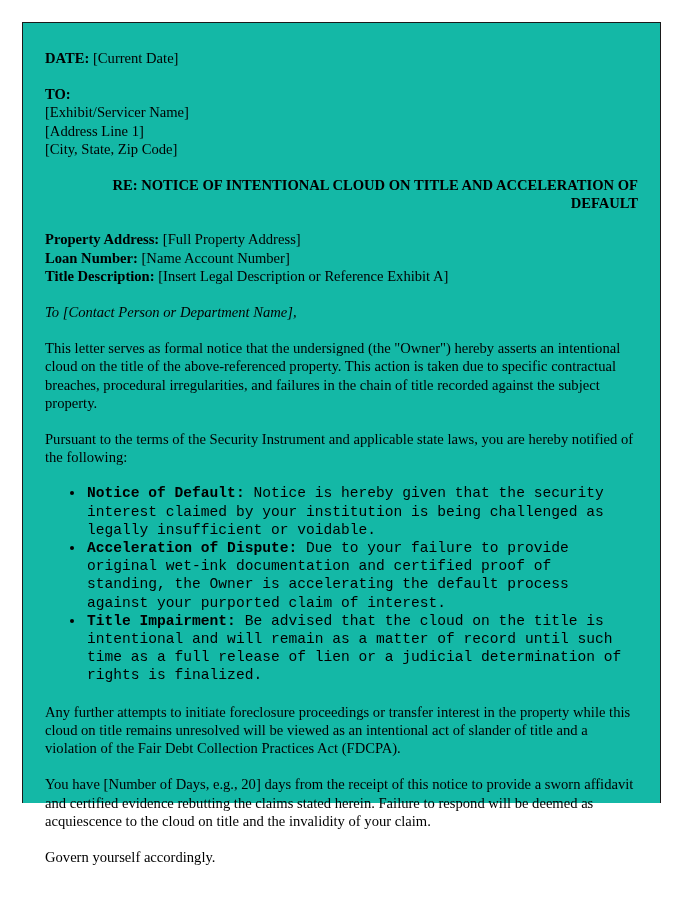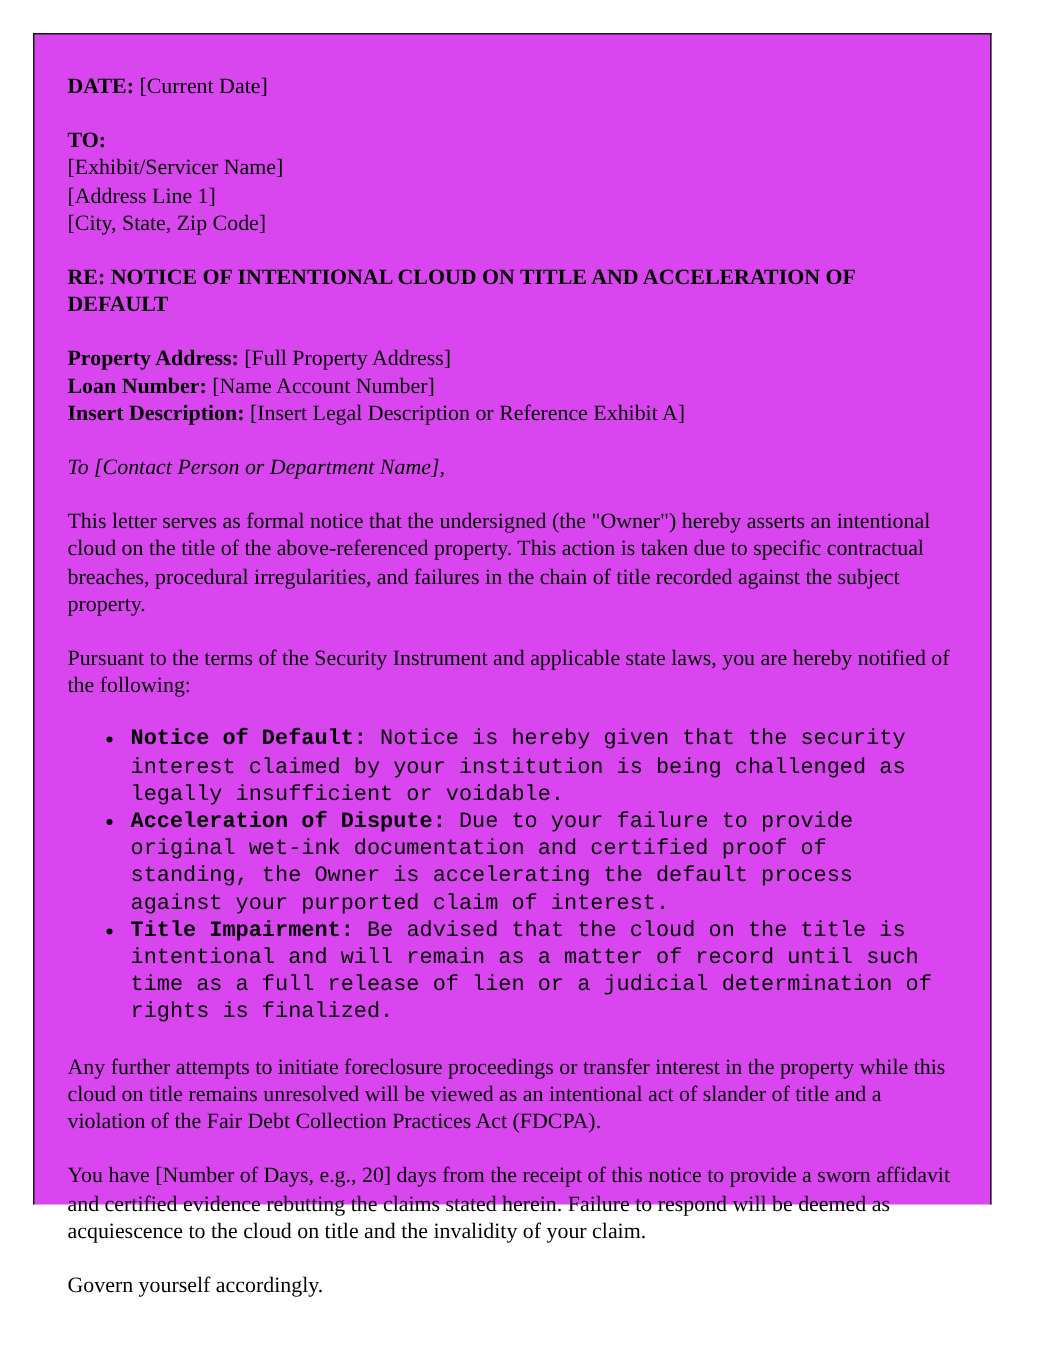--- a/index.html
+++ b/index.html
@@ -19,21 +19,21 @@
     position: absolute;
     left: 22px;
     top: 22px;
     width: 639px;
     height: 781px;
     box-sizing: border-box;
     border-left: 1.4px solid #1a1a1a;
     border-right: 1.4px solid #1a1a1a;
     border-top: 1.4px solid #1a1a1a;
     border-bottom: none;
-    background: #d946ef;
+    background: #14b8a6;
   }
 
   .doc-body {
     padding: 26px 22px 0 22px;
     font-size: 14.6px;
     line-height: 18.2px;
   }
 
   .line {
     margin: 0;
@@ -51,20 +51,21 @@
   
   .to-block {
     margin: 0 0 18px 0;
   }
 
   
   .re-heading {
     font-weight: bold;
     margin: 0 0 18px 0;
     line-height: 18.2px;
+    text-align: right;
   }
 
   
   .detail-block {
     margin: 0 0 18px 0;
   }
 
   .salutation {
     margin: 12px 0 18px 0;
     font-style: italic;
@@ -115,21 +116,21 @@
     <div class="detail-block">
       <div class="line">
         <span class="bold">Property Address:</span>
         <span>[Full Property Address]</span>
       </div>
       <div class="line">
         <span class="bold">Loan Number:</span>
         <span>[Name Account Number]</span>
       </div>
       <div class="line">
-        <span class="bold">Insert Description:</span>
+        <span class="bold">Title Description:</span>
         <span>[Insert Legal Description or Reference Exhibit A]</span>
       </div>
     </div>
 
     <div class="salutation">To [Contact Person or Department Name],</div>
 
     <p class="para">This letter serves as formal notice that the undersigned (the "Owner") hereby asserts an intentional cloud on the title of the above-referenced property. This action is taken due to specific contractual breaches, procedural irregularities, and failures in the chain of title recorded against the subject property.</p>
 
     <p class="para">Pursuant to the terms of the Security Instrument and applicable state laws, you are hereby notified of the following:</p>
 

